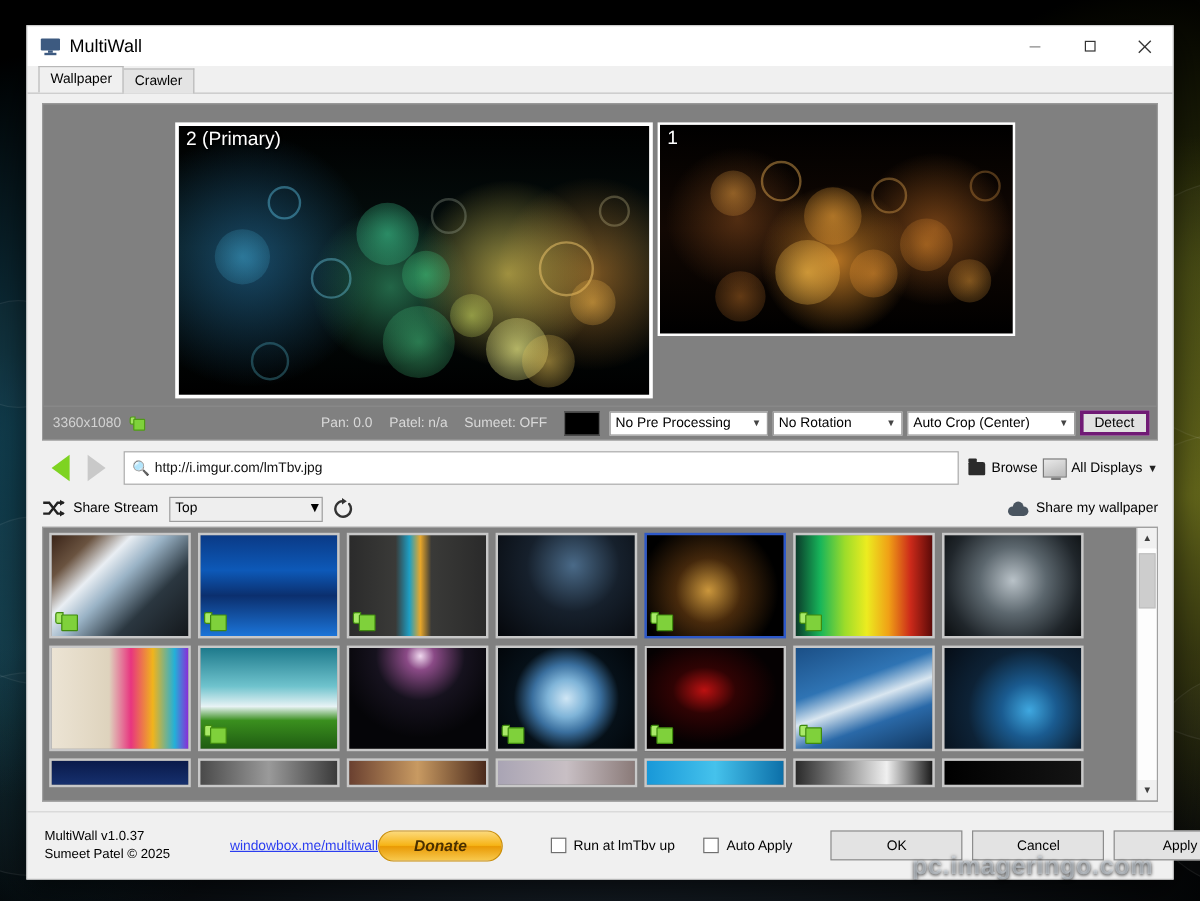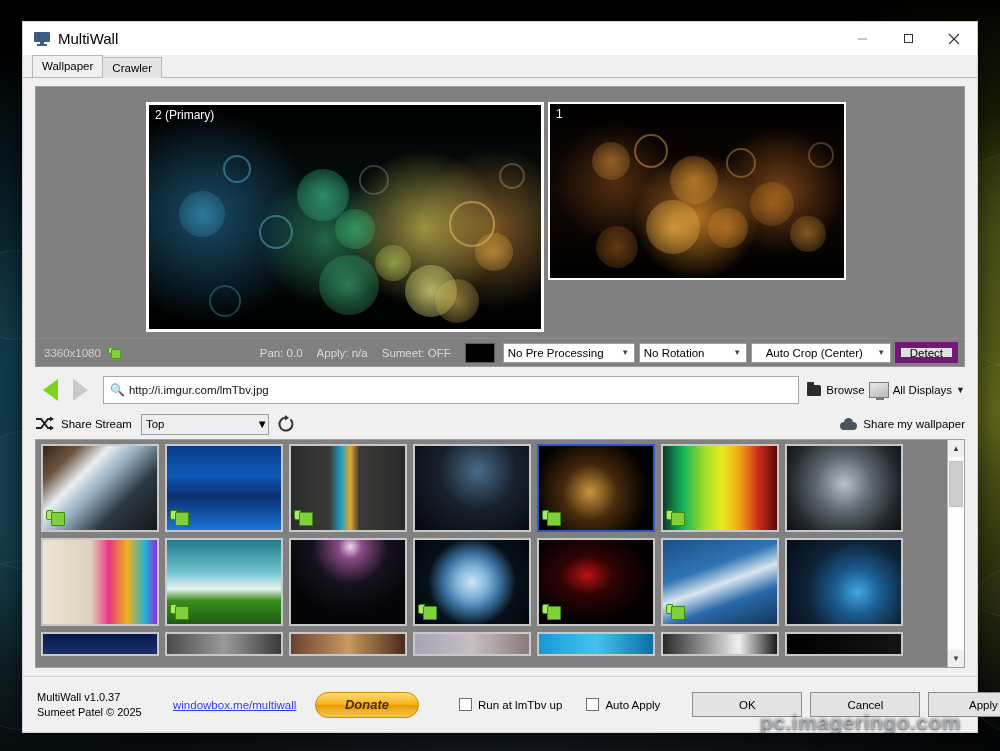--- a/index.html
+++ b/index.html
@@ -118,21 +118,21 @@
   #monitors {
     flex: 1;
     position: relative;
   }
   .monitor {
     position: absolute;
     overflow: hidden;
   }
   .monitor .mlabel {
     position: absolute; left: 6px; top: 3px;
-    color: #fff; font-size: 12px;
+    color: #fff; font-size: 16px;
     text-shadow: 0 1px 2px rgba(0,0,0,0.9);
     z-index: 5;
     text-align: right;
   }
   #mon2 {
     left: 110px; top: 15px; width: 398px; height: 230px;
     border: 3px solid #ffffff;
     background:
       radial-gradient(circle at 70% 55%, rgba(235,210,90,0.65) 0%, rgba(0,0,0,0) 26%),
       radial-gradient(circle at 45% 60%, rgba(60,175,120,0.55) 0%, rgba(0,0,0,0) 26%),
@@ -196,24 +196,24 @@
     position: relative;
     flex: none;
   }
   .combo .cv { flex: 1; white-space: nowrap; overflow: hidden; }
   .combo .carrow {
     width: 17px; display: flex; align-items: center; justify-content: center;
     color: #444; font-size: 8px;
   }
   #combo-pre { width: 132px; }
   #combo-rot { width: 108px; }
-  #combo-crop { width: 140px; text-align: center; }
+  #combo-crop { width: 140px; }
   #detect-btn {
     height: 21px; min-width: 58px;
-    background: #e1e1e1; border: 6px solid #701a75;
+    background: #e1e1e1; border: 3px solid #701a75;
     font-size: 11.5px; color: #000;
     display: flex; align-items: center; justify-content: flex-start;
     padding: 0 9px;
     flex: none;
   }
 
   
   #url-row {
     flex: none; height: 42px;
     display: flex; align-items: center;
@@ -332,21 +332,21 @@
   #footer {
     flex: none;
     height: 56px;
     background: #f0f0f0;
     border-top: 1px solid #d5d5d5;
     display: flex; align-items: center;
     padding: 0 14px 0 14px;
     gap: 0;
   }
   #ver-block { font-size: 11px; color: #000; line-height: 15px; width: 136px; flex:none;}
-  #site-link { font-size: 11.5px; color: #2b3df0; text-decoration: underline; width: 142px; flex:none;}
+  #site-link { font-size: 11.5px; color: #2b3df0; text-decoration: underline; width: 142px; flex:none;text-align:right;}
   #donate {
     width: 104px; height: 26px;
     border-radius: 13px;
     background: linear-gradient(180deg,#fcd97a 0%, #f6b416 48%, #e99a05 52%, #f8c94d 100%);
     border: 1px solid #c98c06;
     display: flex; align-items: center; justify-content: center;
     font-size: 13px; font-style: italic; font-weight: bold; color: #4a3000;
     flex: none;
   }
   #foot-gap1 { width: 40px; flex:none;}
@@ -463,21 +463,21 @@
         </div>
 
         <div id="preview-bar">
           <span id="res-text">3360x1080</span>
           <span class="thumbsup">
             <span class="thumb"></span>
               <span class="pad"></span>
           </span>
           <span id="bar-spacer"></span>
           <span class="bar-label">Pan: 0.0</span>
-          <span class="bar-label">Apply: n/a</span>
+          <span class="bar-label">Patel: n/a</span>
           <span class="bar-label">Sumeet: OFF</span>
           <span id="color-swatch"></span>
           <span class="combo" id="combo-pre">
             <span class="cv">No Pre Processing</span>
             <span class="carrow">▼</span>
           </span>
           <span class="combo" id="combo-rot">
             <span class="cv">No Rotation</span>
             <span class="carrow">▼</span>
           </span>

